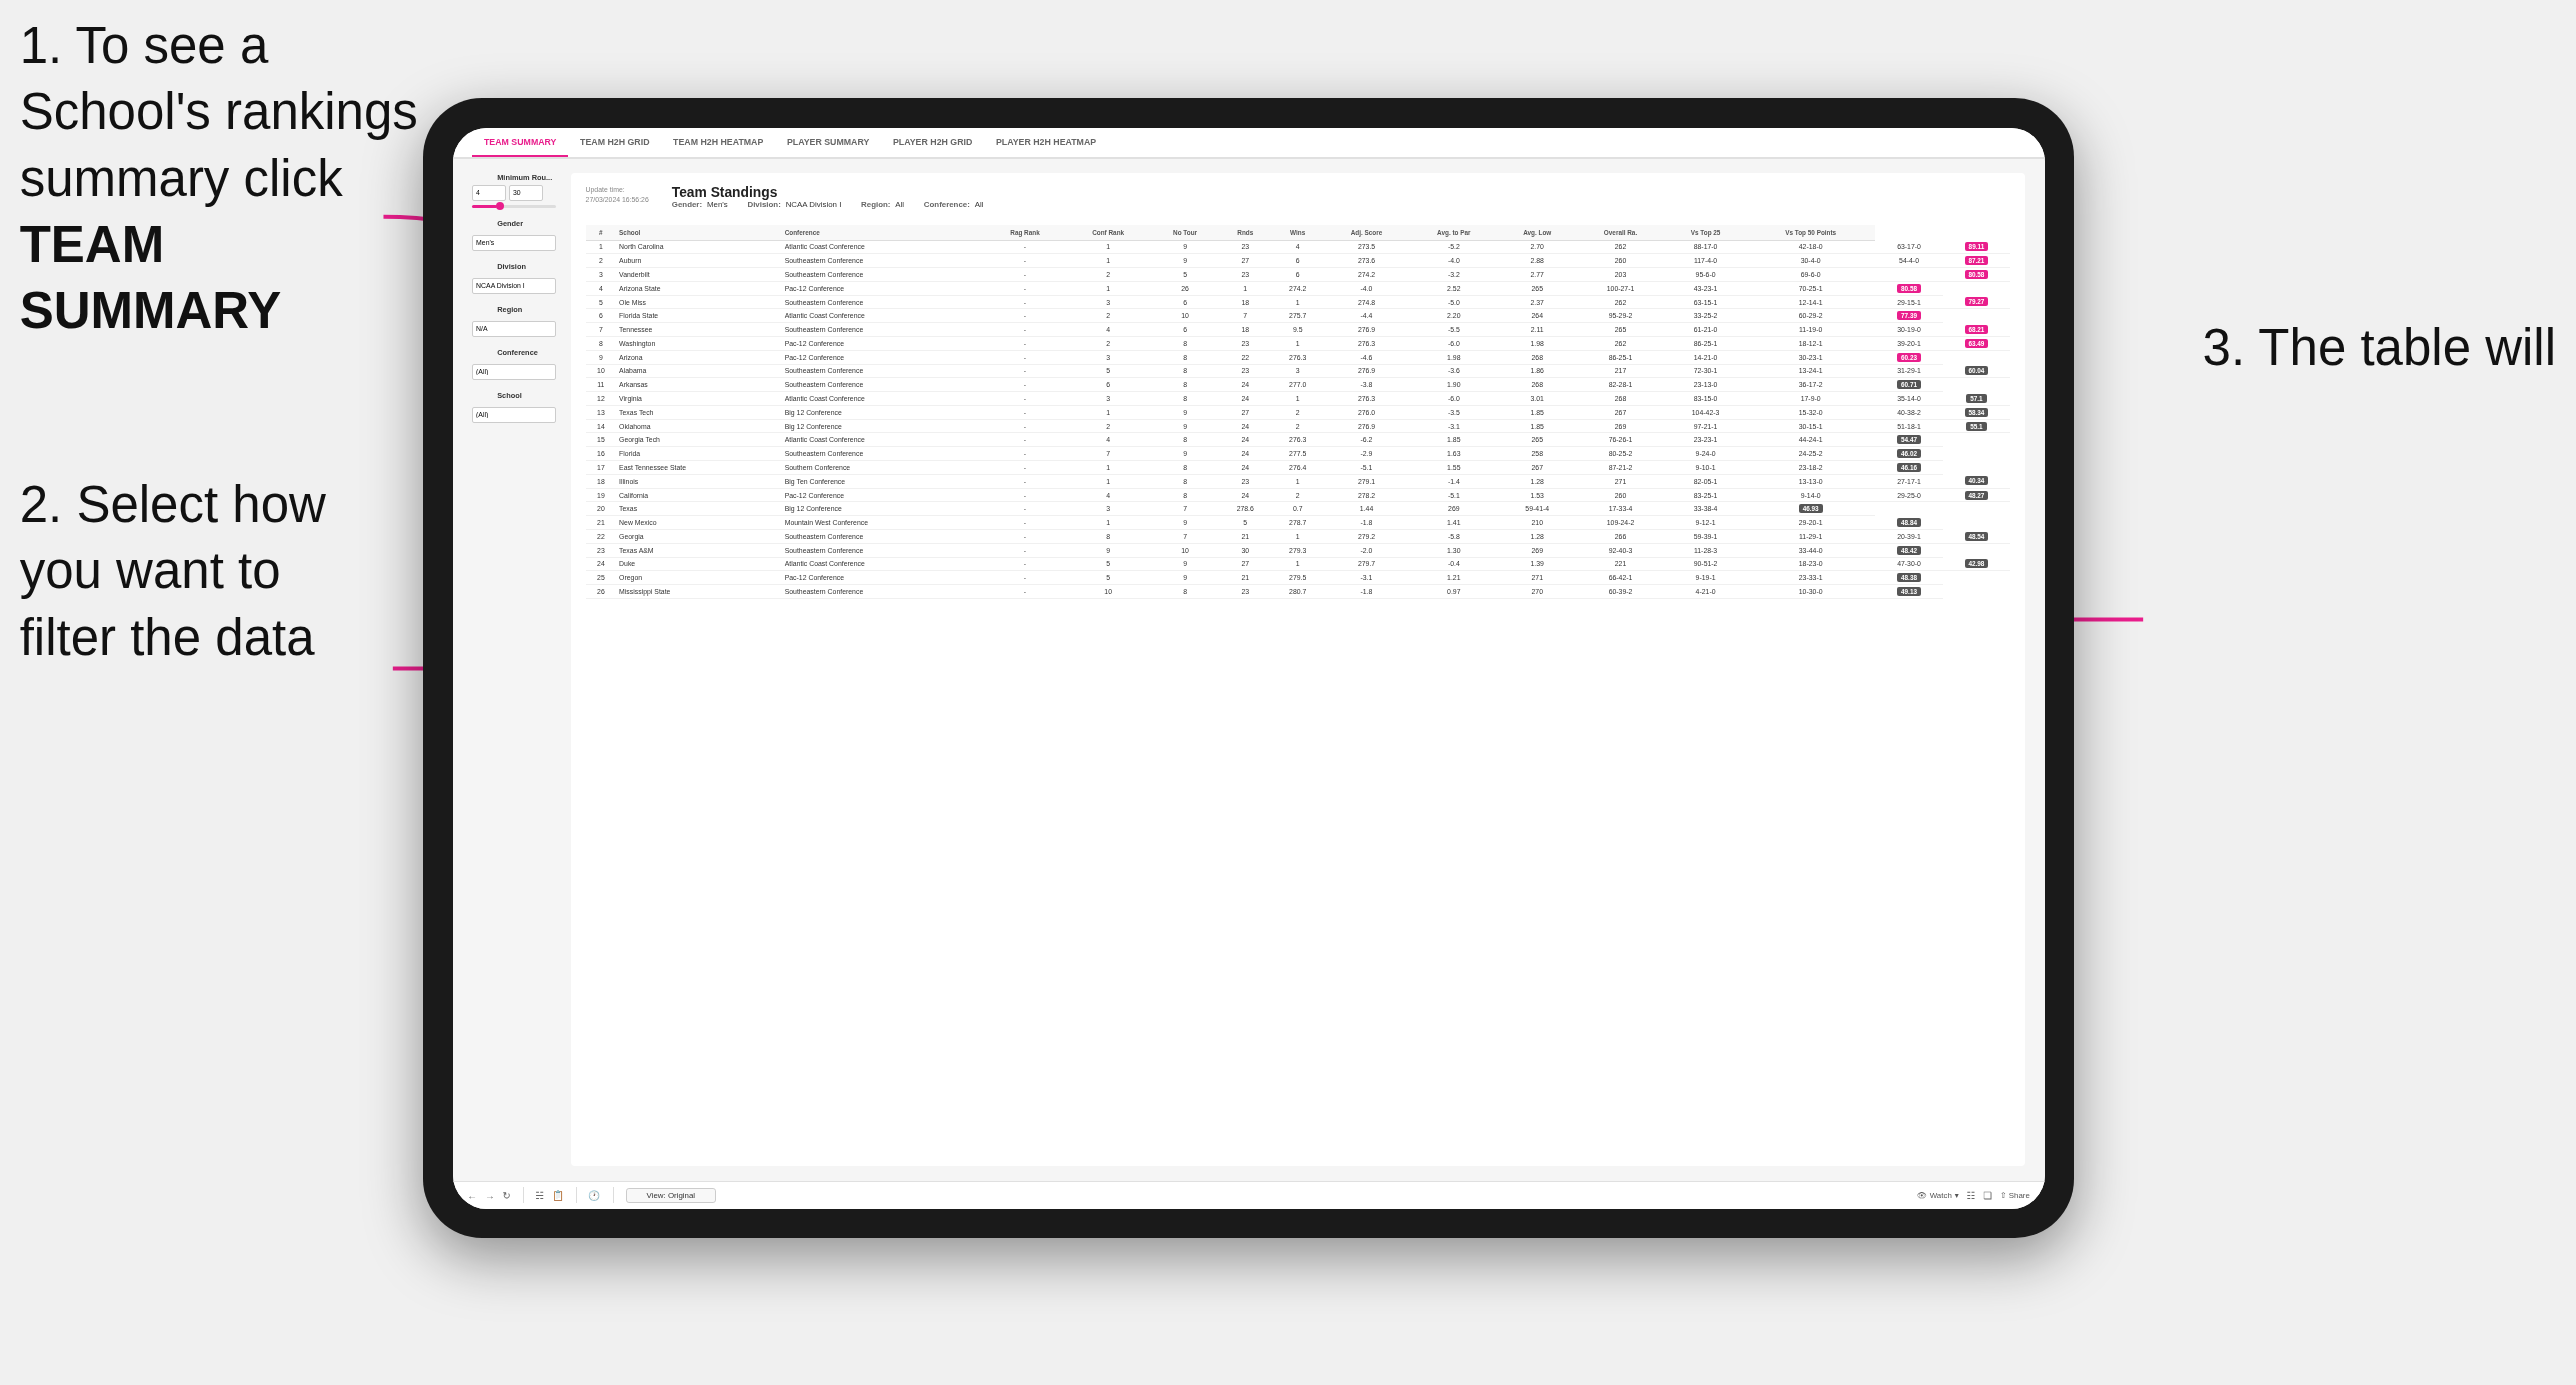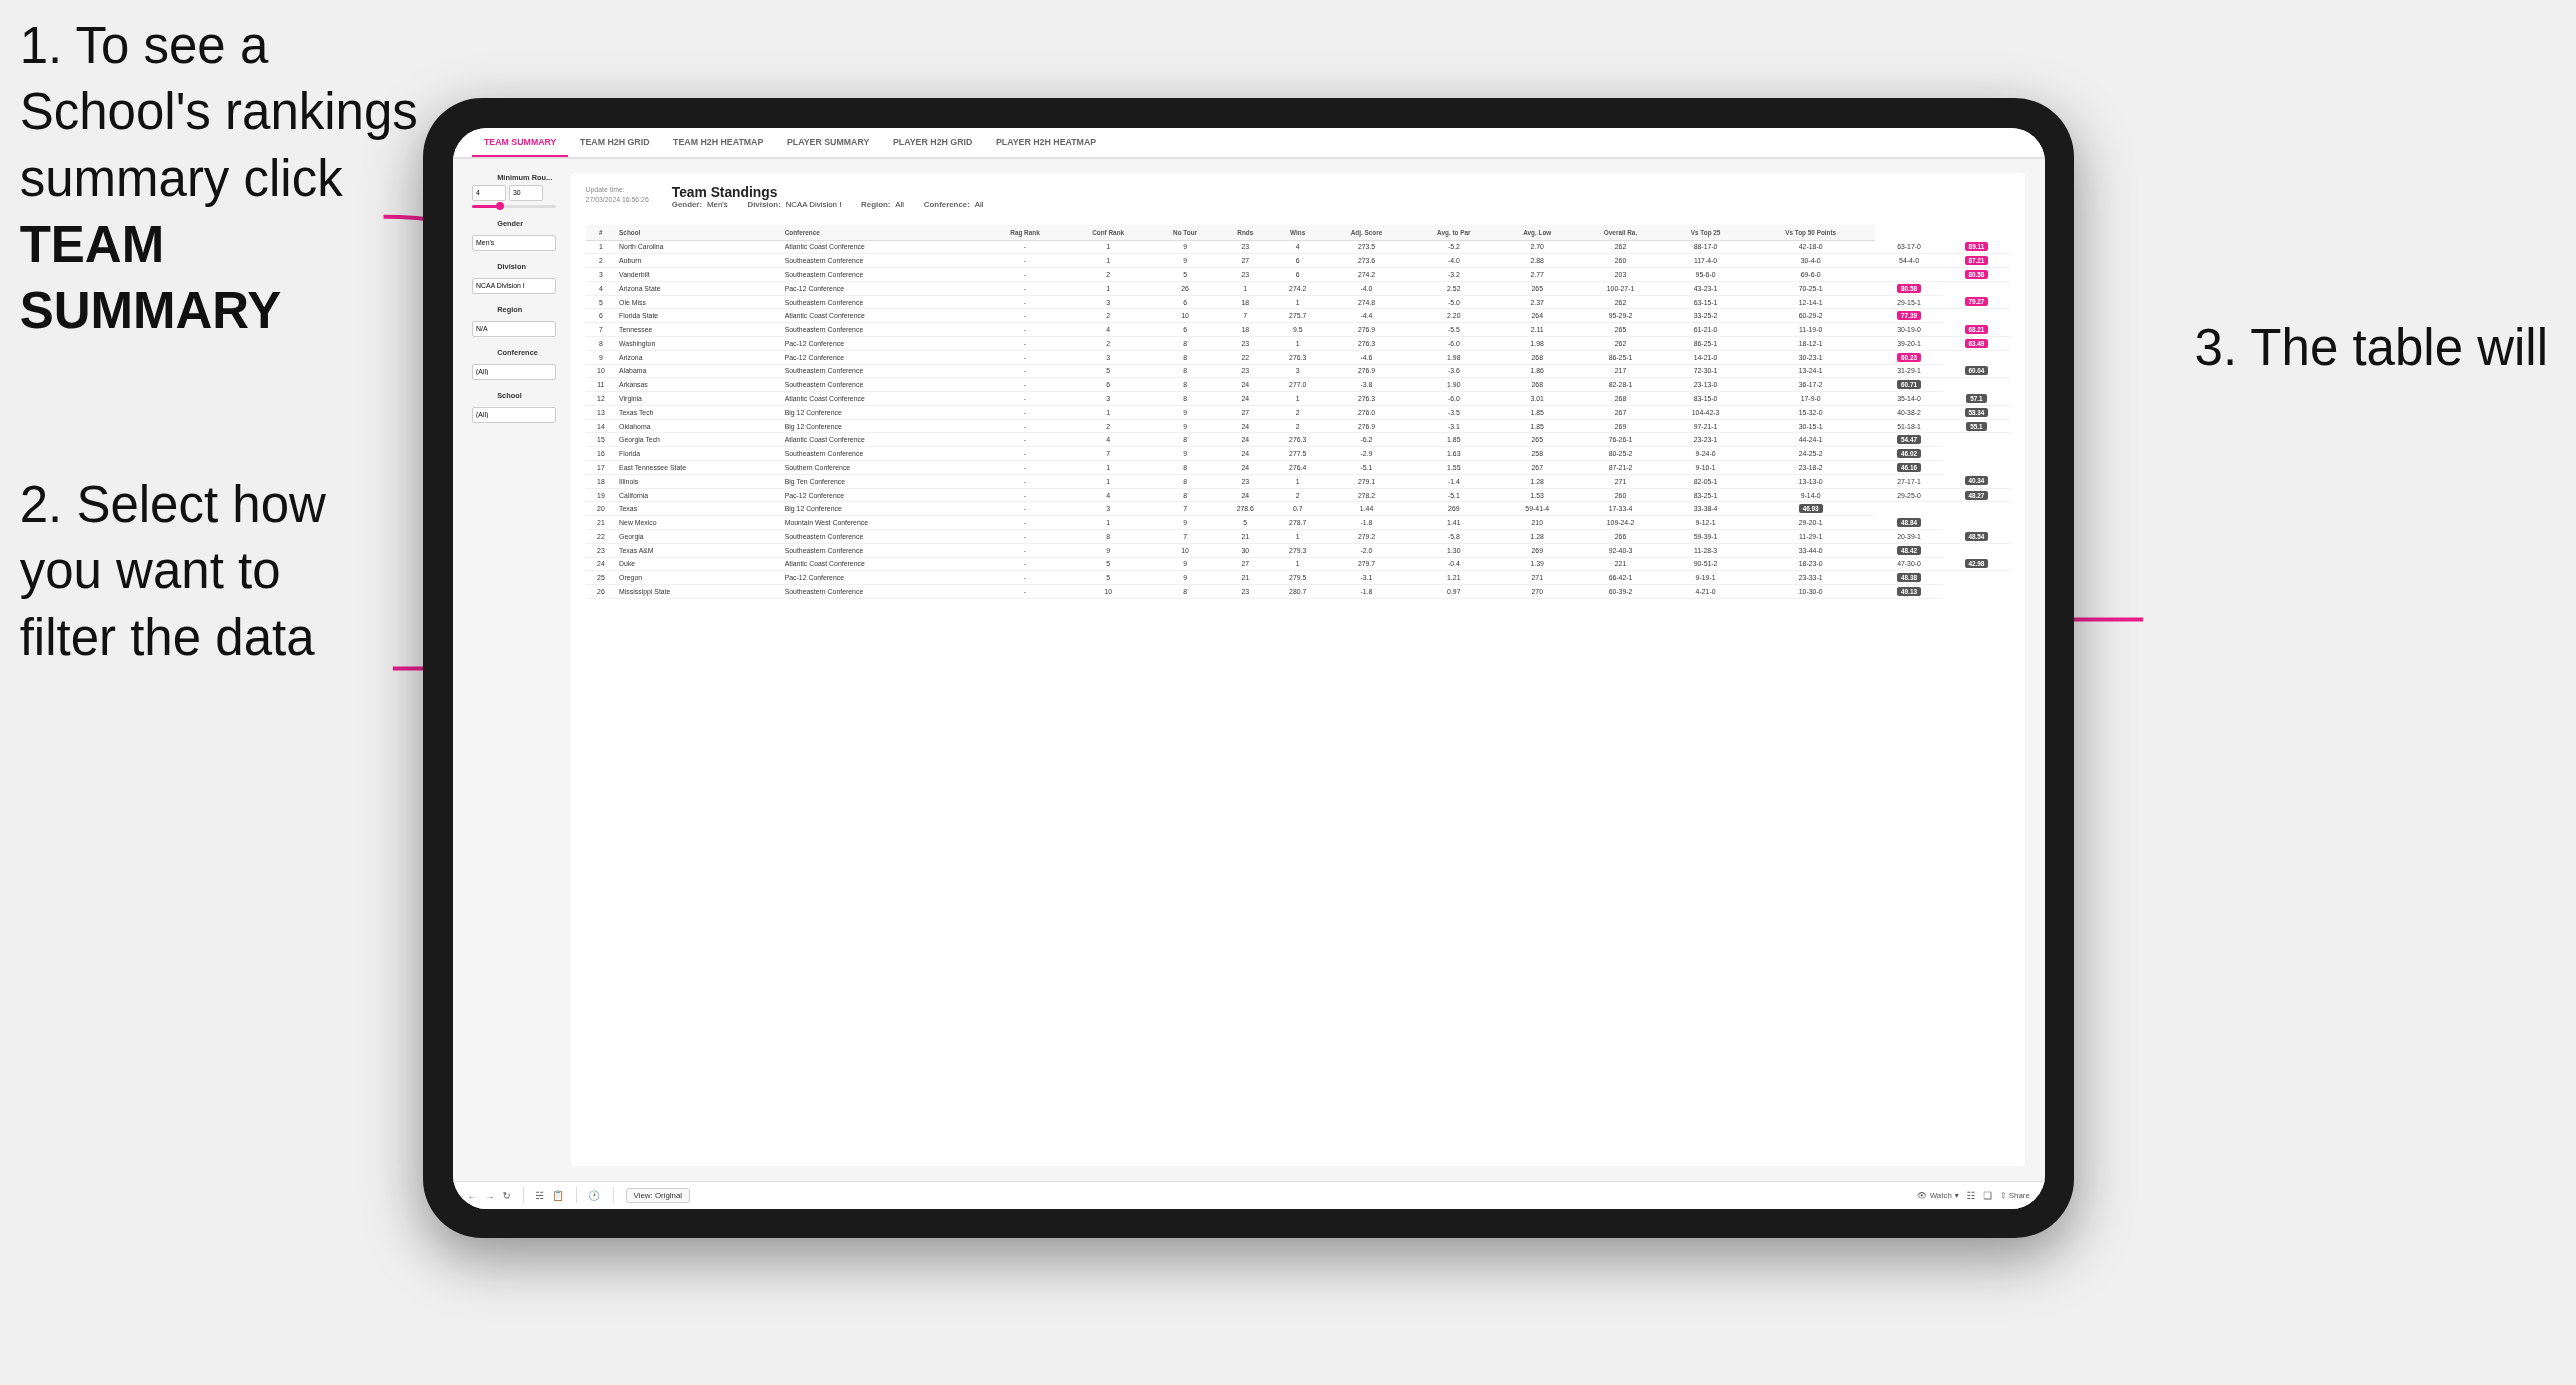--- a/index.html
+++ b/index.html
@@ -30,21 +30,21 @@
       top: 472px;
       left: 19.7px;
       font-size: 51px;
       line-height: 1.3;
       color: #111;
       max-width: 373px;
     }
     .instruction-3 {
       position: absolute;
       top: 315px;
-      right: 28px;
+      right: 20px;
       font-size: 51px;
       line-height: 1.3;
       color: #111;
       max-width: 413px;
       text-align: left;
     }
 
     
     .tablet {
       position: absolute;
@@ -328,21 +328,21 @@
       height: 15.7px;
       background: #ddd;
       margin: 0 3.9px;
     }
     .toolbar-btn {
       font-size: 7.9px;
       color: #333;
       cursor: pointer;
       border: 1px solid #ccc;
       border-radius: 2.9px;
-      padding: 2px 7px;
+      padding: 2px 20px;
       background: #f8f8f8;
     }
     .toolbar-right {
       margin-left: auto;
       display: flex;
       align-items: center;
       gap: 7.9px;
     }
     .toolbar-watch {
       font-size: 7.9px;

